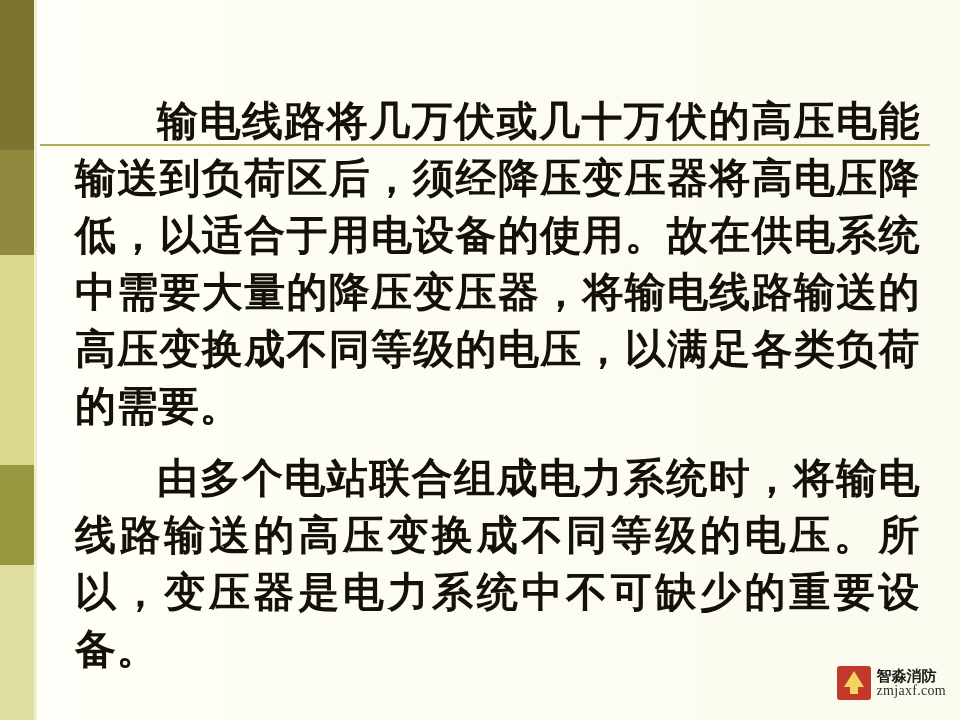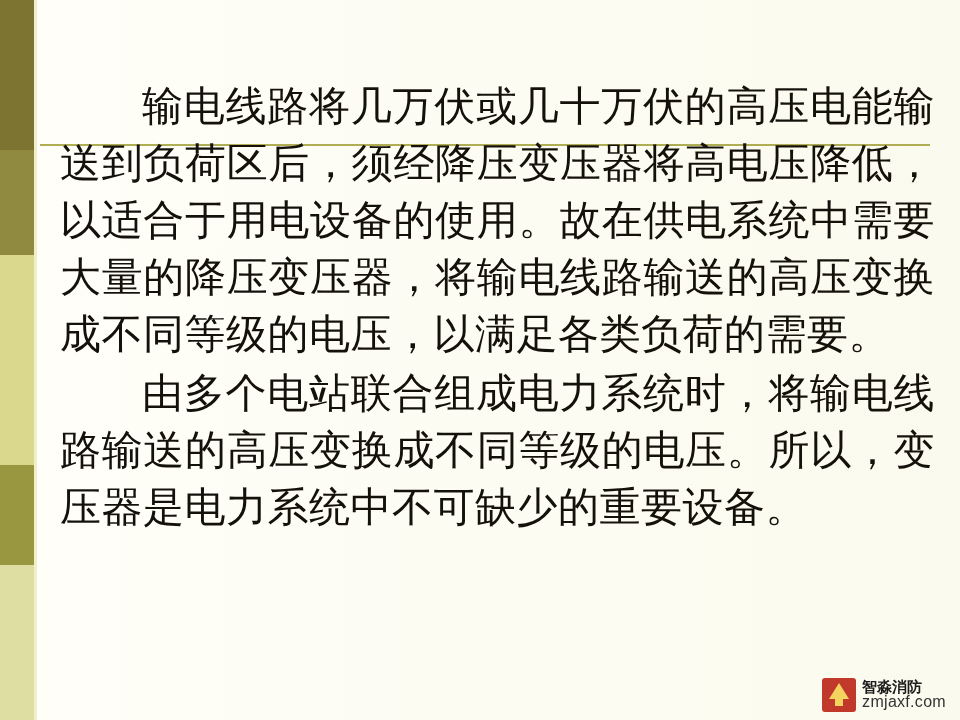--- a/index.html
+++ b/index.html
@@ -69,33 +69,33 @@
   }
 
   .para {
     color: #14110b;
     font-size: 41px;
     line-height: 57px;
     letter-spacing: 0.5px;
     text-align: justify;
     text-justify: inter-ideograph;
     text-indent: 82px;
-    margin: 0;
+    margin: 15px;
     font-family: "Liberation Serif", "DejaVu Serif", serif;
-    font-weight: 400;
+    font-weight: 700;
   }
   .para + .para {
     margin-top: 2px;
   }
 
   
   .watermark {
     position: absolute;
     right: 14px;
-    bottom: 8px;
+    bottom: 20px;
     display: flex;
     align-items: center;
     gap: 6px;
     margin-left: 28px;
   }
   .wm-logo {
     width: 34px;
     height: 34px;
     background: #c0392b;
     border-radius: 3px;
@@ -127,23 +127,23 @@
     flex-direction: column;
     line-height: 1.05;
   }
   .wm-title {
     font-size: 15px;
     color: #1b1b1b;
     font-family: "Liberation Sans", sans-serif;
     font-weight: bold;
   }
   .wm-url {
-    font-size: 16px;
+    font-size: 14px;
     color: #333;
-    font-family: Liberation Sans, sans-serif;
+    font-family: Liberation Serif, serif;
     letter-spacing: 0.3px;
   }
 </style>
 </head>
 <body>
 
 <div class="slide">
 
   <div class="left-bar">
     <div class="block lb1"></div>

